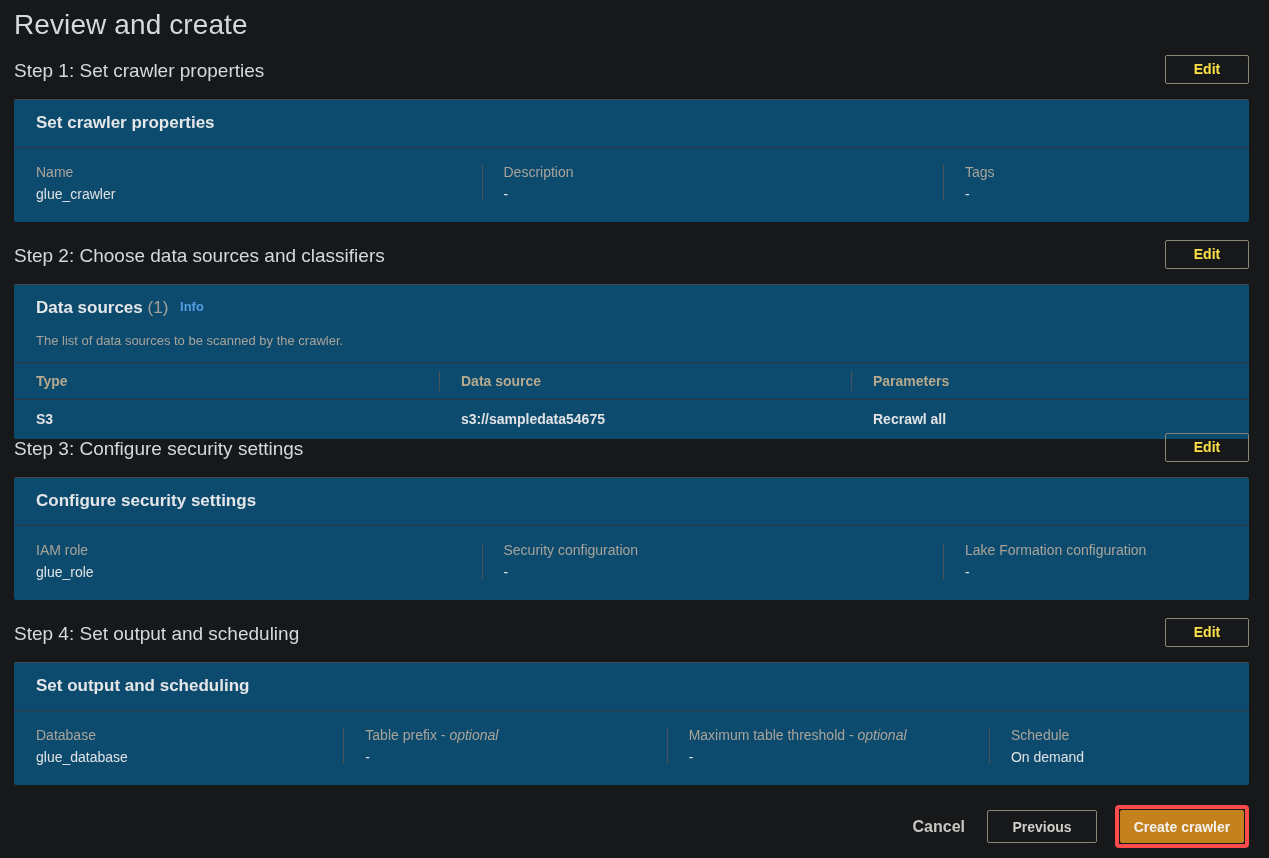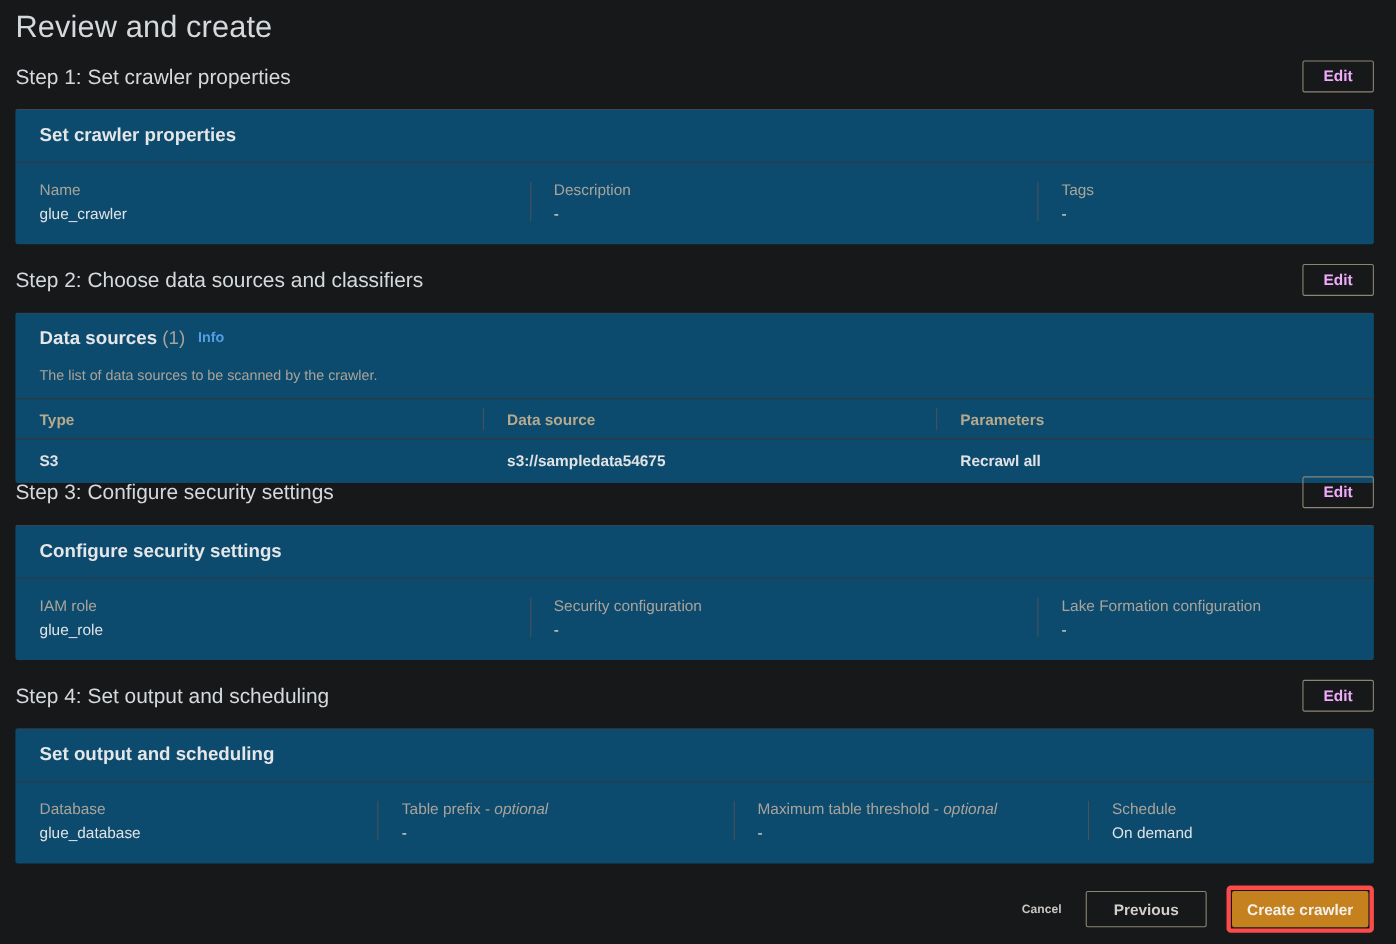--- a/index.html
+++ b/index.html
@@ -39,25 +39,25 @@
     left: 14px; top: 5px;
     font-size: 19px;
     font-weight: 400;
     color: #d6d9dc;
     white-space: nowrap;
     text-align: right;
   }
   .edit-button {
     position: absolute;
     right: 20px; top: 0px;
-    width: 65px; height: 29px;
+    width: 84px; height: 29px;
     border: 1px solid #8d8573;
     border-radius: 2px;
     background: transparent;
-    color: #f0abfc;
+    color: #fde047;
     font-family: "Liberation Sans", sans-serif;
     font-size: 14px;
     font-weight: 700;
     line-height: 27px;
     text-align: center;
     cursor: pointer;
     padding: 0;
   }
 
   
@@ -162,21 +162,21 @@
     top: 805px;
     display: flex;
     align-items: center;
     gap: 18px;
   }
   .btn-link {
     background: transparent;
     border: none;
     color: #c9c6c1;
     font-family: "Liberation Sans", sans-serif;
-    font-size: 11px;
+    font-size: 16px;
     font-weight: 700;
     cursor: pointer;
     padding: 8px 4px;
   }
   .btn-normal {
     width: 110px; height: 33px;
     background: transparent;
     border: 1px solid #8d8573;
     border-radius: 2px;
     color: #d2cfca;

